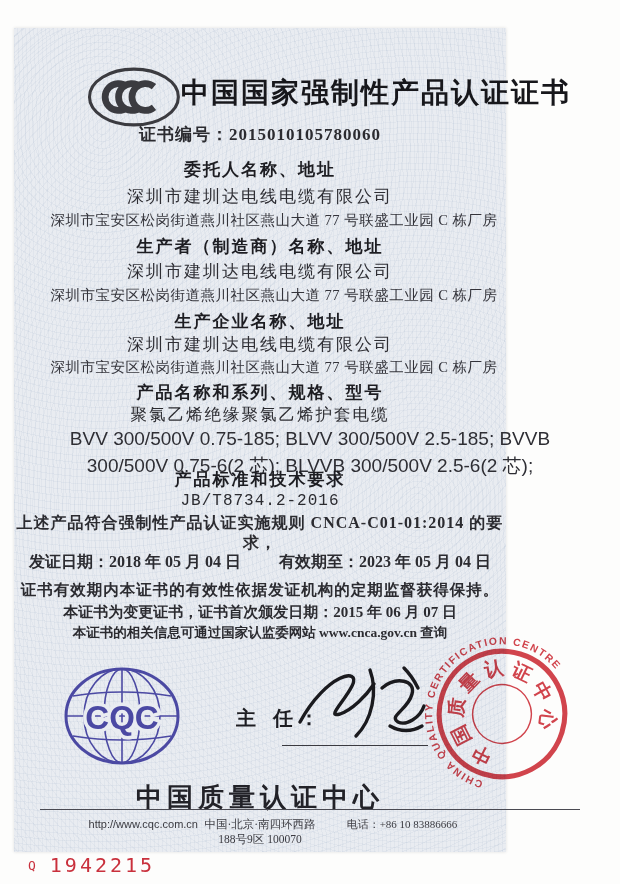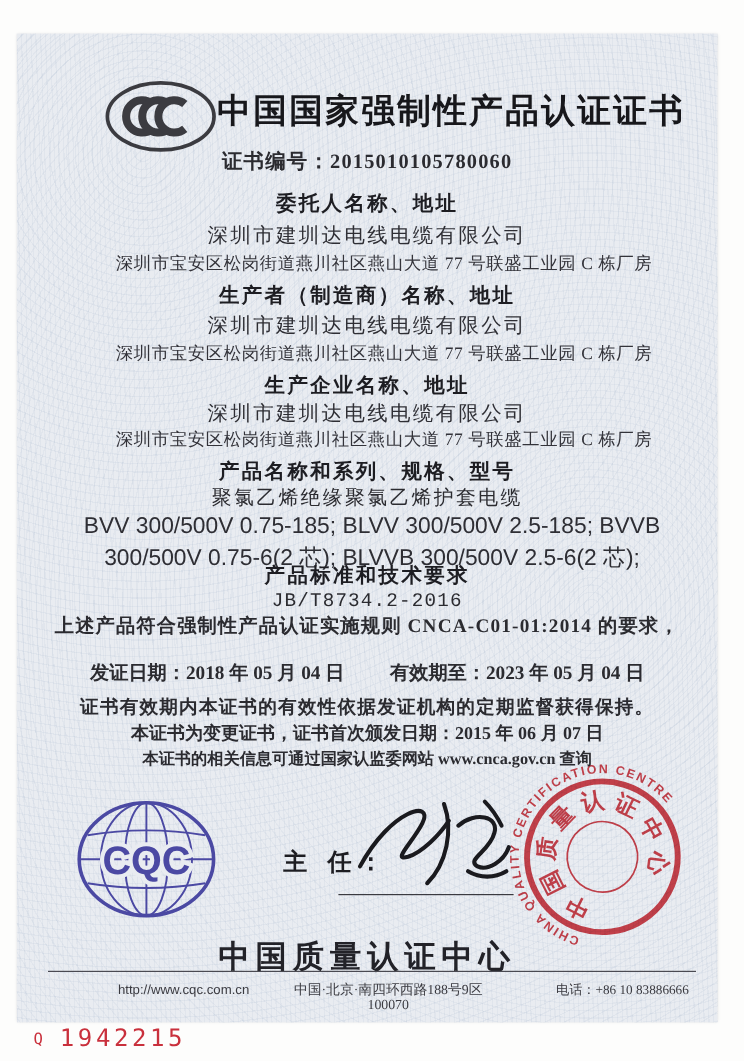--- a/index.html
+++ b/index.html
@@ -6,21 +6,21 @@
   html,body { width:620px; height:884px; }
   body {
     position:relative;
     width:620px; height:884px;
     background:#fdfdfc;
     font-family:"Liberation Serif", serif;
     color:#2b2b30;
     overflow:hidden;
   }
   .paper {
-    position:absolute; left:14px; top:28px; width:584px; height:824px;
+    position:absolute; left:14px; top:28px; width:492px; height:824px;
     background-color:#e9ecf1;
     background-image:
       repeating-radial-gradient(circle at 18% 12%, rgba(160,178,202,.13) 0 1px, transparent 1px 7px),
       repeating-radial-gradient(circle at 82% 58%, rgba(160,178,202,.11) 0 1px, transparent 1px 6px),
       repeating-linear-gradient(88deg, rgba(148,168,195,.10) 0 1px, transparent 1px 4px);
     box-shadow:0 0 3px rgba(0,0,0,.12);
   }
   .ln { position:absolute; left:0; width:100%; text-align:center; line-height:1.25; }
   .title {
     position:absolute; left:158px; top:46px; width:408px; text-align:center;
@@ -45,23 +45,23 @@
   .director {
     position:absolute; left:198px; top:677px; font-size:20px; font-weight:bold;
     letter-spacing:6px; color:#1d1d22;margin-left:24px;
   }
   .sig-line { position:absolute; left:268px; top:717px; width:146px; border-bottom:1.6px solid #3a3a40; }
   .signature { position:absolute; left:272px; top:628px; width:152px; height:92px; }
   .stamp { position:absolute; left:402px; top:600px; width:172px; height:172px; mix-blend-mode:multiply; opacity:.93; }
   .org { top:754px; font-size:26px; font-weight:bold; letter-spacing:5px; color:#222228; }
   .rule { position:absolute; left:26px; top:781px; width:540px; border-top:1.6px solid #4a4a52; }
   .footer { position:absolute; left:24px; right:24px; top:789px; display:flex; align-items:baseline; font-size:11px; color:#3a3a40; }
-  .footer .site { width:160px; text-align:center; font-family:"Liberation Sans", sans-serif;margin-left:35px; }
+  .footer .site { width:160px; text-align:right; font-family:"Liberation Sans", sans-serif; }
   .footer .addr-f { flex:1; text-align:center; font-size:11.5px; }
-  .footer .phone { width:160px; text-align:right; }
+  .footer .phone { width:160px; text-align:center; }
   .serial { position:absolute; left:28px; top:853px; color:#c9303c; font-family:"DejaVu Sans Mono", monospace; }
   .serial .q { font-size:13px; margin-right:14px; vertical-align:2px; }
   .serial .num { font-size:20px; letter-spacing:3px; }
 </style>
 </head>
 <body>
 
 <div class="paper">
 
   <svg class="ccc-logo" viewBox="0 0 96 60">

